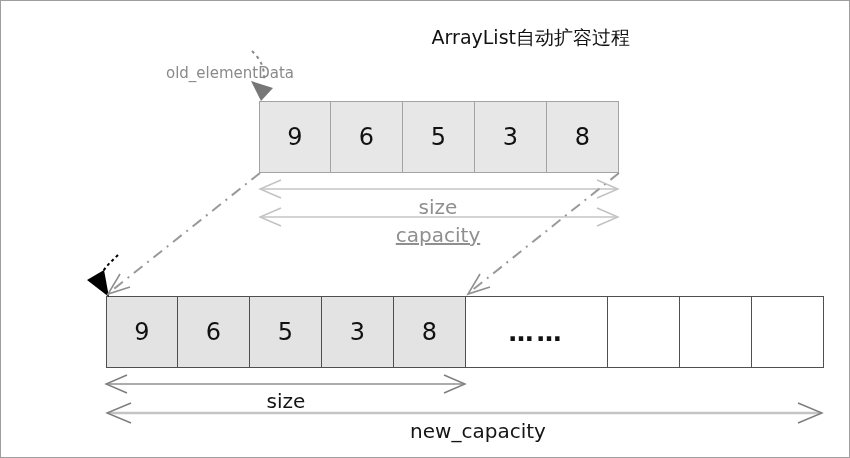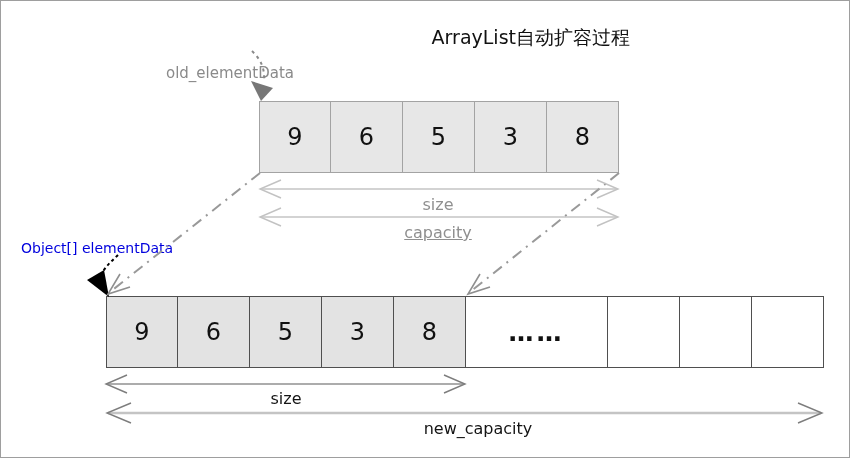--- a/index.html
+++ b/index.html
@@ -22,38 +22,37 @@
     width:72px;height:72px;box-sizing:border-box;
     display:flex;align-items:center;justify-content:center;
     font-size:24px;color:#111;
   }
   .top-array .cell{background:#e7e7e7;border:1px solid #a3a3a3;border-left:none;}
   .top-array .cell:first-child{border-left:1px solid #a3a3a3;}
   .bottom-array .cell{background:#ffffff;border:1px solid #4f4f4f;border-left:none;}
   .bottom-array .cell:first-child{border-left:1px solid #4f4f4f;}
   .bottom-array .cell.filled{background:#e3e3e3;}
   .cell.wide{width:142px;font-weight:bold;font-size:25px;letter-spacing:3px;}
-  .arrow-text{position:absolute;transform:translateX(-50%);font-size:16px;white-space:nowrap;}
+  .arrow-text{position:absolute;transform:translateX(-50%);font-size:20px;white-space:nowrap;}
   .t-gray{color:#8f8f8f;}
   .t-black{color:#141414;}
   .txt-size-top{left:437px;top:194px;}
   .txt-capacity-top{left:437px;top:222px;text-decoration:underline;}
   .txt-size-bottom{left:285px;top:388px;}
   .txt-new-capacity{left:462px;top:418px;margin-left:15px;}
   svg#overlay{position:absolute;left:0;top:0;pointer-events:none;}
 </style>
 </head>
 <body>
 
 <div id="canvas">
 
   <div class="title">ArrayList自动扩容过程</div>
 
   <div class="ptr-label ptr-old">old_elementData</div>
-  <div class="ptr-label ptr-new">Object[] elementData</div>
 
   <div class="array top-array">
     <div class="cell">9</div>
     <div class="cell">6</div>
     <div class="cell">5</div>
     <div class="cell">3</div>
     <div class="cell">8</div>
   </div>
 
   <div class="array bottom-array">

